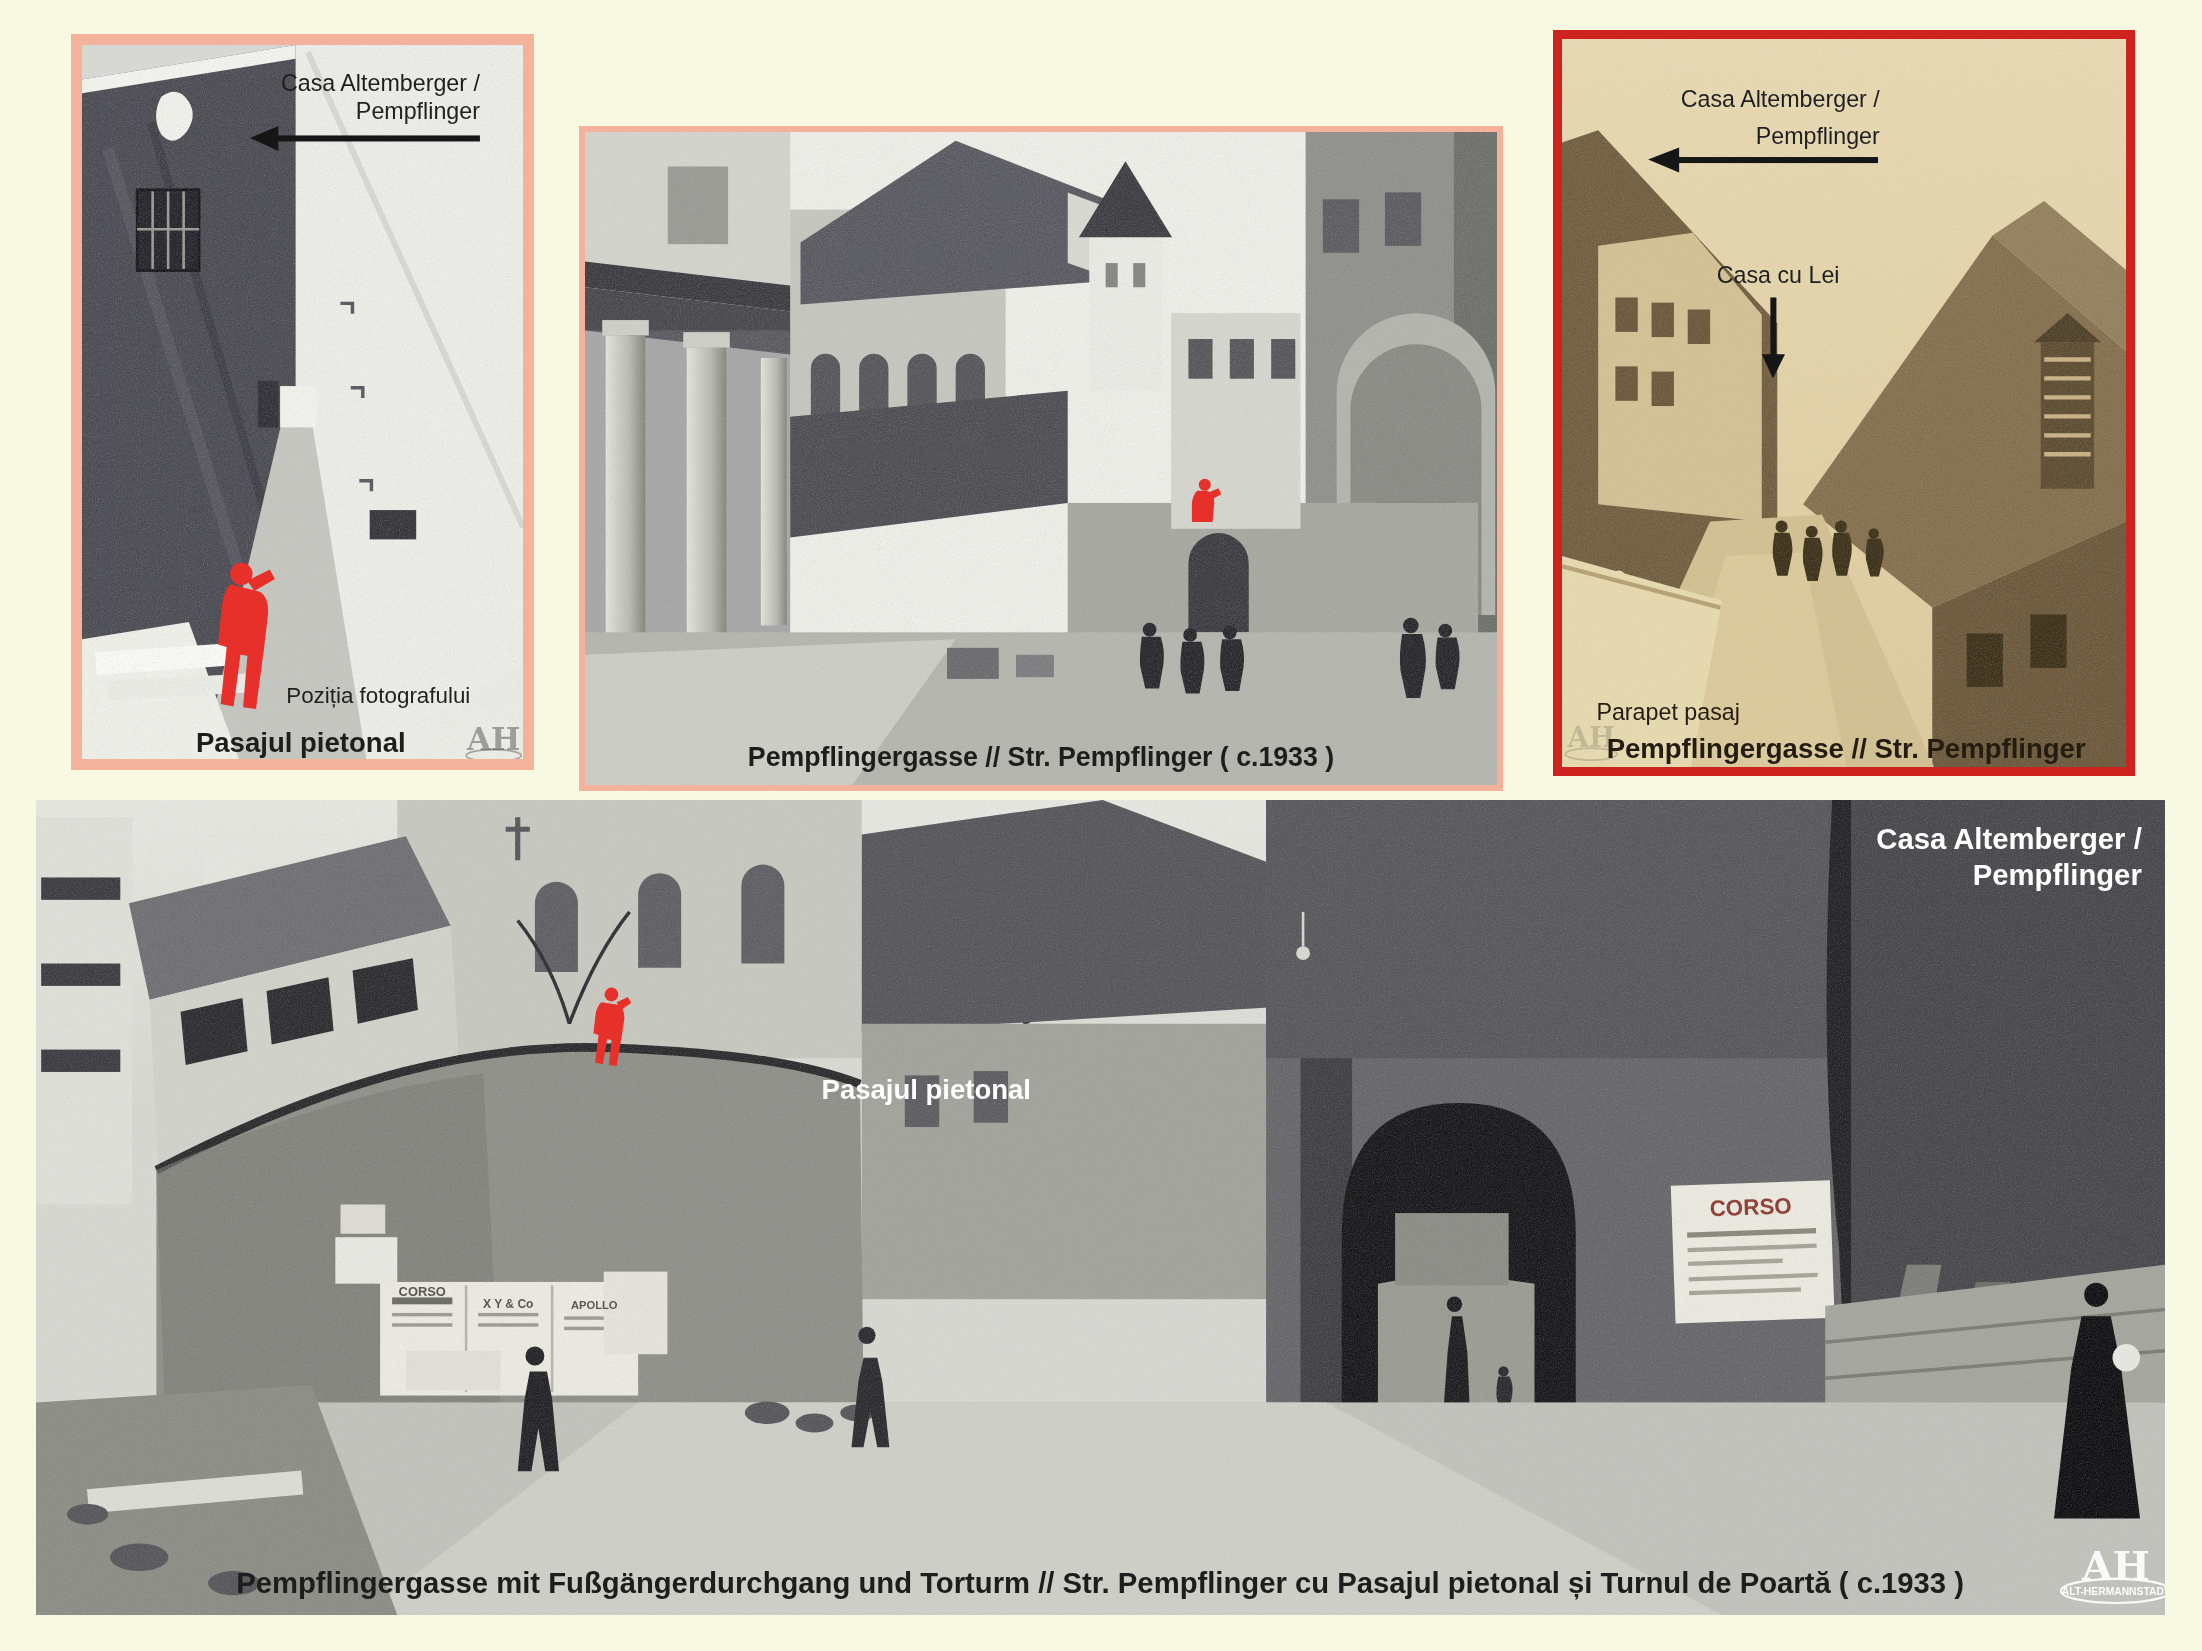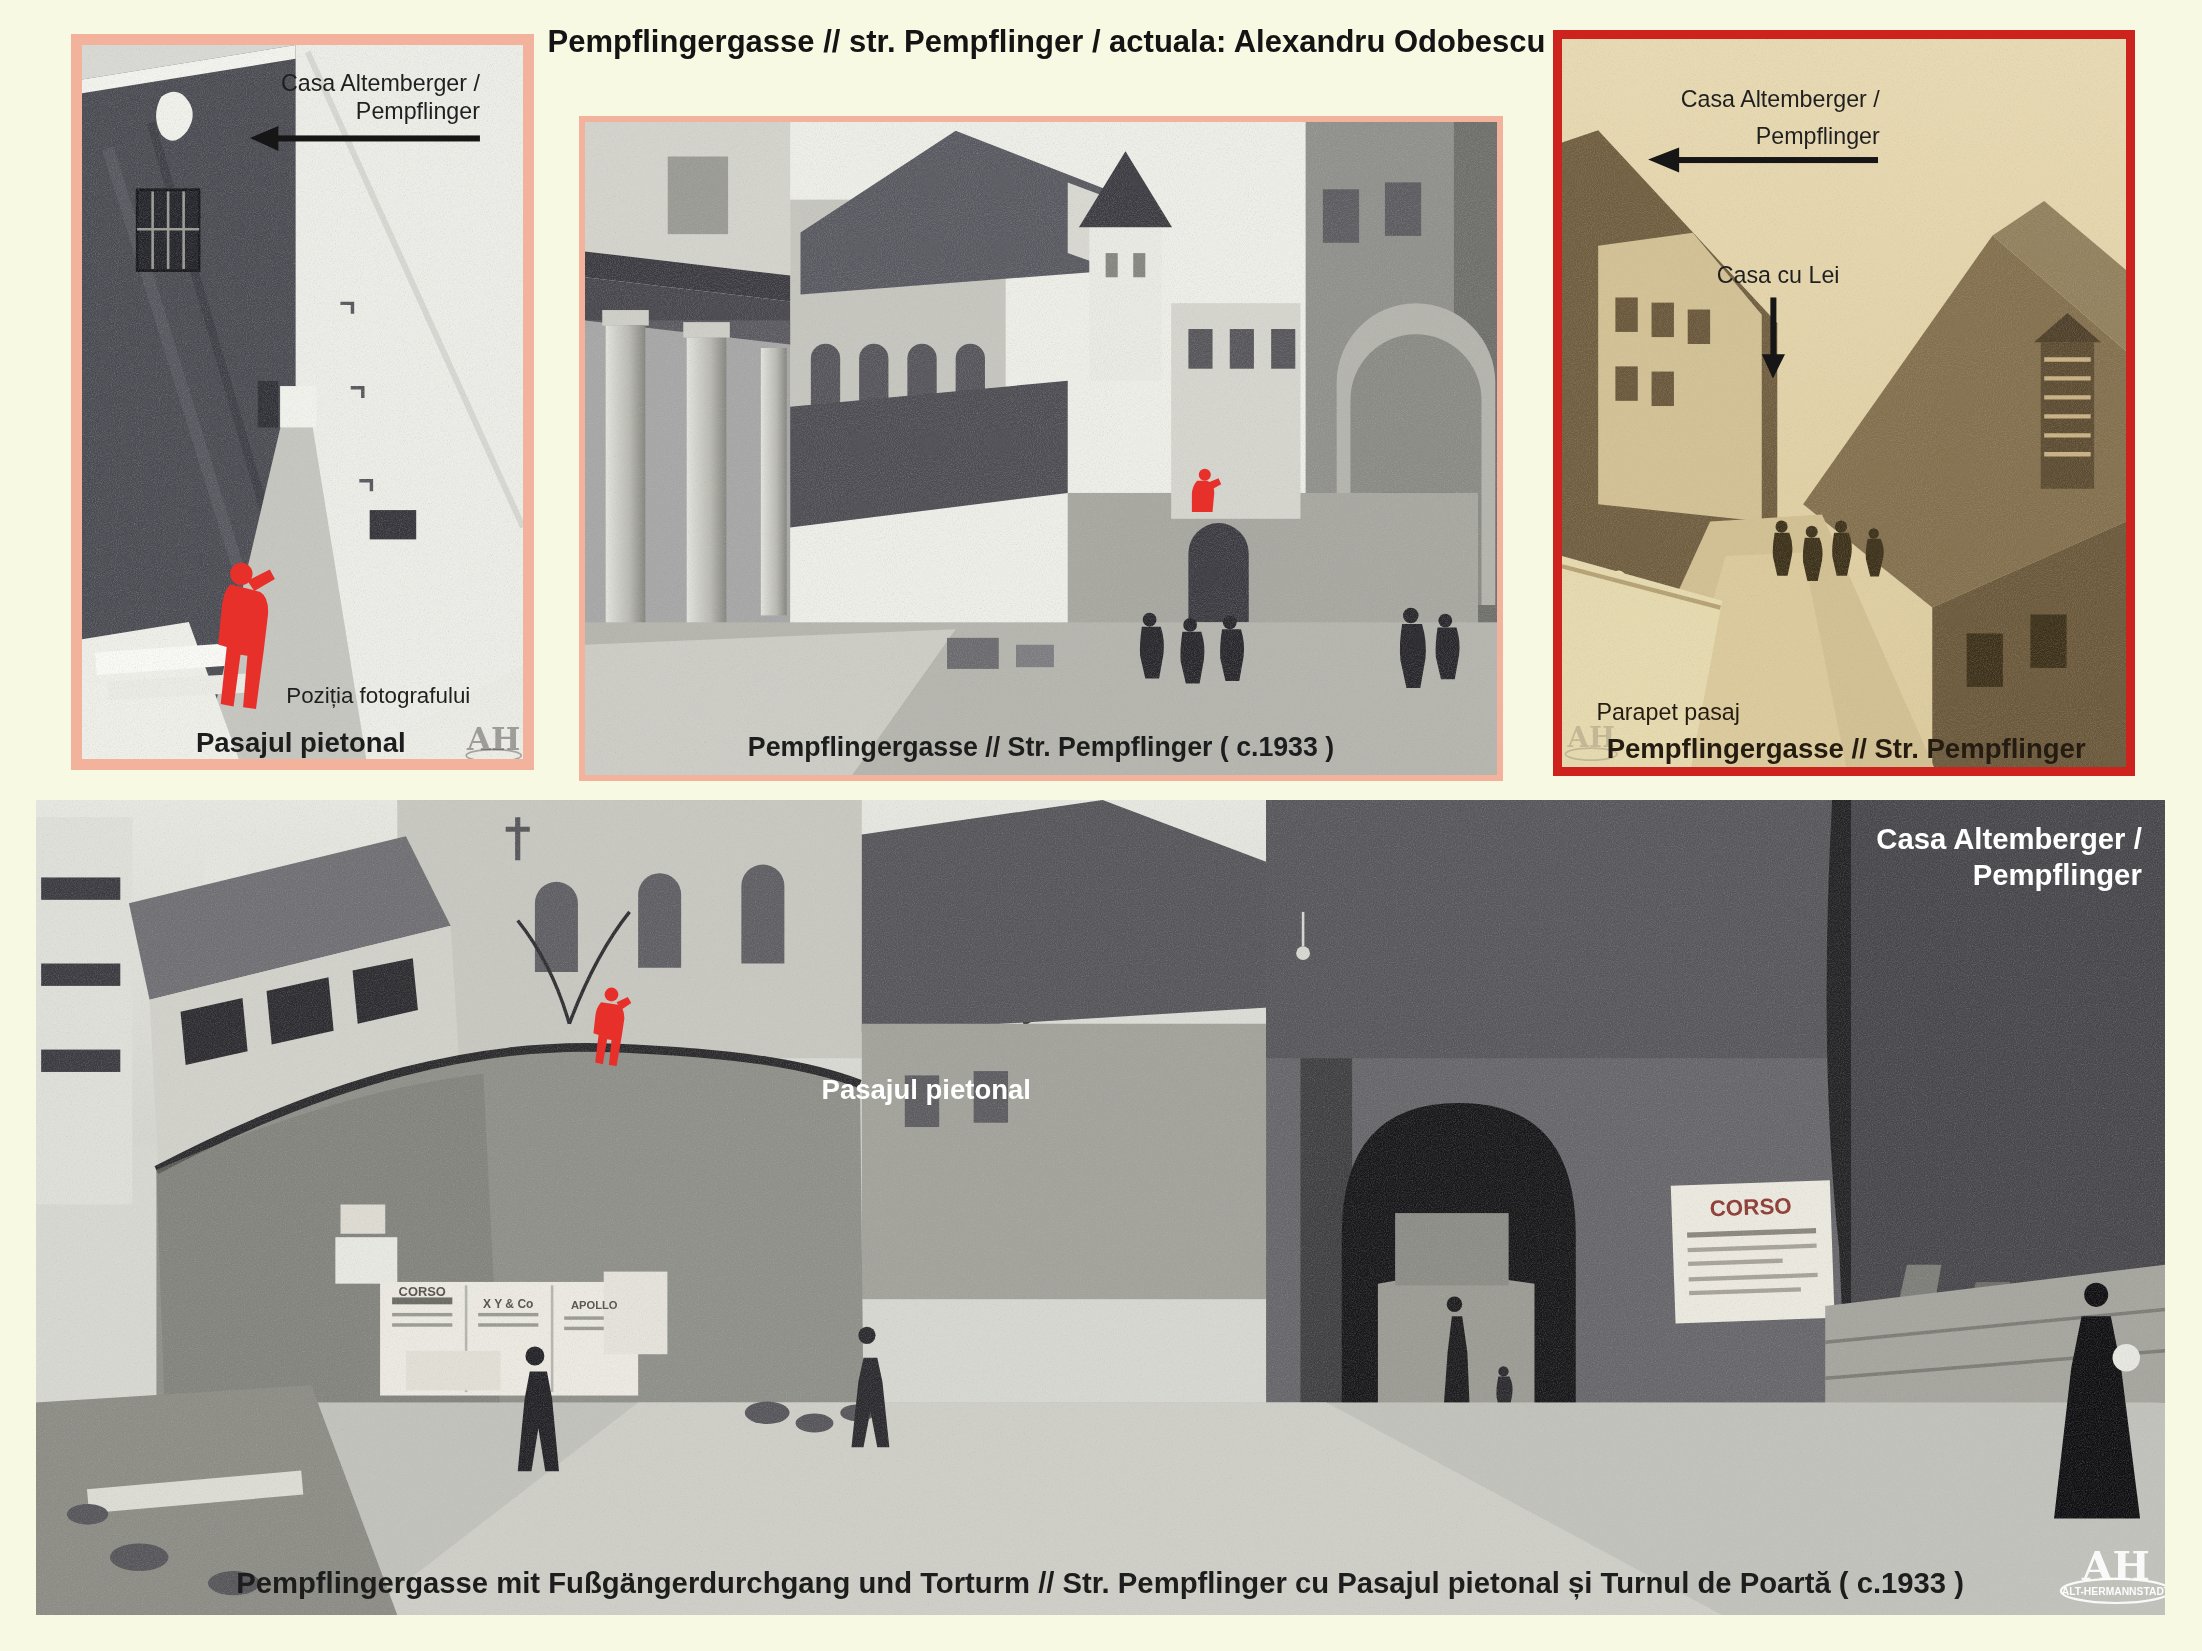--- a/index.html
+++ b/index.html
@@ -18,21 +18,20 @@
   .cap{fill:#1d1d1d;font-weight:bold;}
   .sepia-lbl{fill:#241c10;}
   .wm{fill:rgba(35,32,28,0.38);font-family:"DejaVu Serif",serif;font-weight:bold;}
   .wmw{fill:rgba(255,255,255,0.9);font-family:"DejaVu Serif",serif;font-weight:bold;}
 </style>
 </head>
 <body>
 
 <div class="page">
 
-  <div class="title">Pempflingergasse // str. Pempflinger / actuala: Alexandru Odobescu</div>
 
   <div class="photo frame-salmon" style="left:71px;top:34px;width:463px;height:736px;">
     <svg viewBox="0 0 512 829" preserveAspectRatio="none">
       <defs>
         <filter id="gL" x="0" y="0" width="100%" height="100%">
           <feTurbulence type="fractalNoise" baseFrequency="0.9" numOctaves="2" stitchTiles="stitch"></feTurbulence>
           <feColorMatrix type="saturate" values="0"></feColorMatrix>
           <feComponentTransfer>
               <feFuncA type="linear" slope="0.5" intercept="-0.18"></feFuncA>
             </feComponentTransfer>
@@ -95,21 +94,21 @@
       </g>
       <text x="344" y="764" text-anchor="middle" font-size="26" class="lbl">Poziția fotografului</text>
       <text x="254" y="821" text-anchor="middle" font-size="32" class="cap">Pasajul pietonal</text>
       <g>
         <text x="478" y="818" text-anchor="middle" font-size="36" class="wm">AH</text>
         <ellipse cx="478" cy="825" rx="32" ry="7" fill="none" stroke="rgba(35,32,28,0.35)" stroke-width="2"></ellipse>
       </g>
     </svg>
   </div>
 
-  <div class="photo frame-salmon-thin" style="left:579px;top:116px;width:924px;height:665px;">
+  <div class="photo frame-salmon-thin" style="left:579px;top:126px;width:924px;height:665px;">
     <svg viewBox="0 0 1058 757" preserveAspectRatio="none">
       <defs>
         <filter id="gM" x="0" y="0" width="100%" height="100%">
           <feTurbulence type="fractalNoise" baseFrequency="0.85" numOctaves="2" stitchTiles="stitch"></feTurbulence>
           <feColorMatrix type="saturate" values="0"></feColorMatrix>
           <feComponentTransfer>
               <feFuncA type="linear" slope="0.5" intercept="-0.18"></feFuncA>
             </feComponentTransfer>
           <feComposite operator="in" in2="SourceGraphic"></feComposite>
         </filter>

